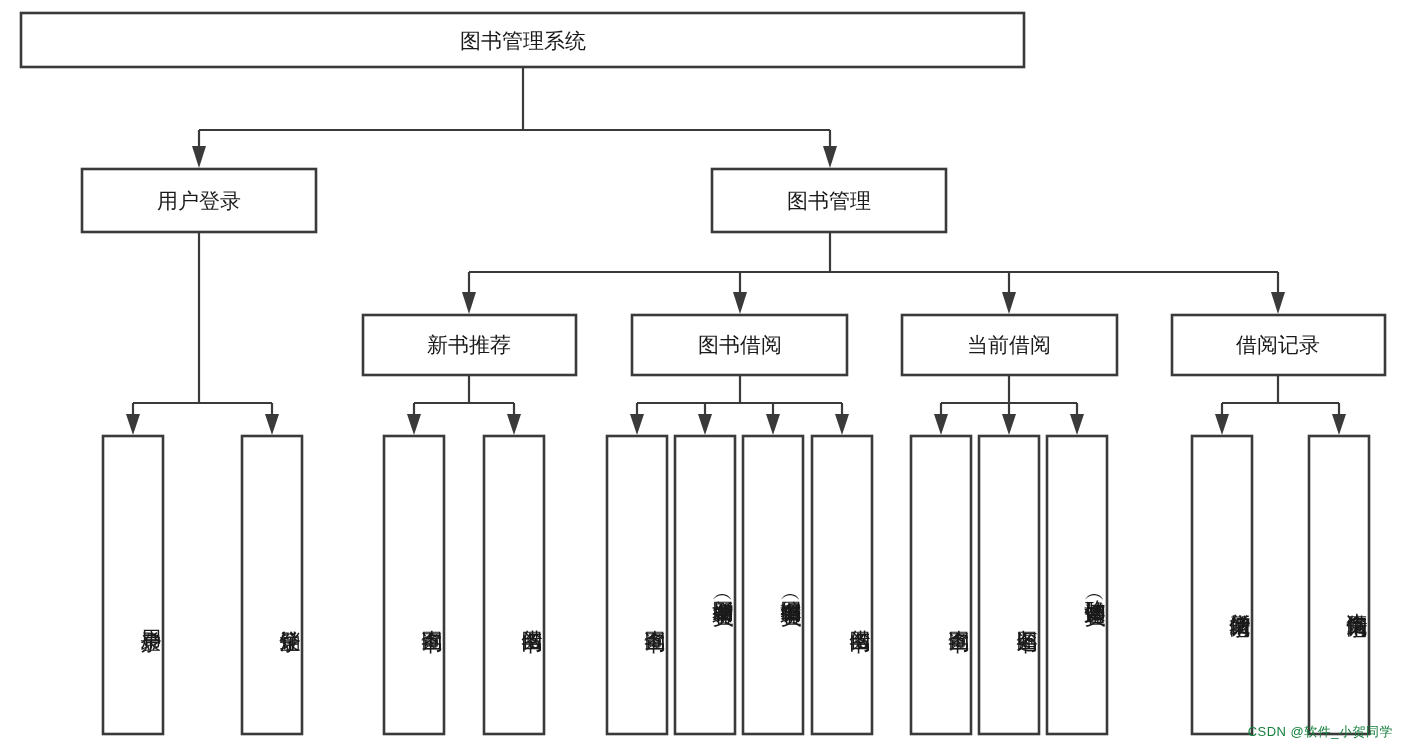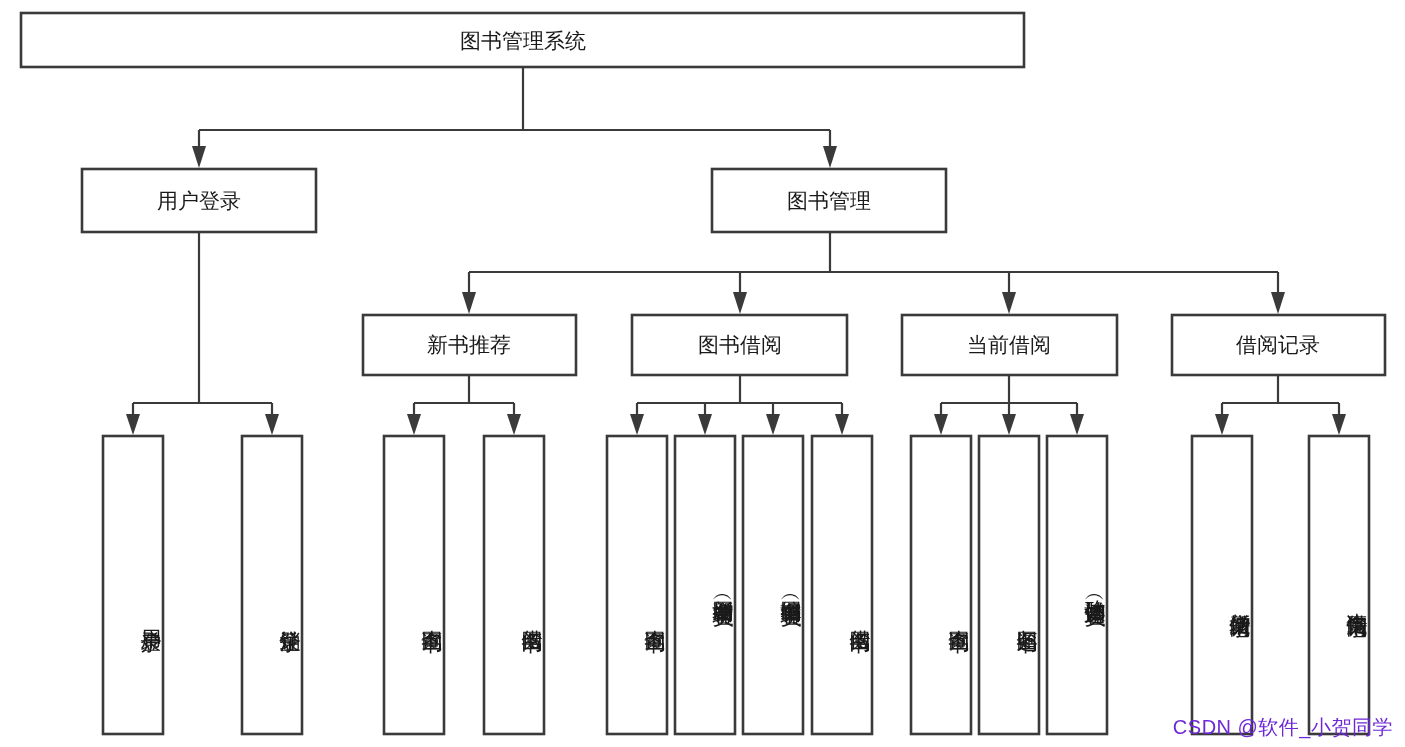--- a/index.html
+++ b/index.html
@@ -63,22 +63,22 @@
     align-items: flex-start;
     justify-content: center;
     white-space: nowrap;
     pointer-events: none;
   }
   .watermark {
     position: absolute;
     right: 12px;
     bottom: 6px;
     font-family: "Liberation Sans", "DejaVu Sans", sans-serif;
-    font-size: 20px;
-    color: #6d28d9;
+    font-size: 13px;
+    color: #15803d;
     letter-spacing: 0.5px;
     white-space: nowrap;
   }
 </style>
 </head>
 <body>
 
 <div id="diagram-root">
 
   <svg class="canvas" viewBox="0 0 1405 747">

